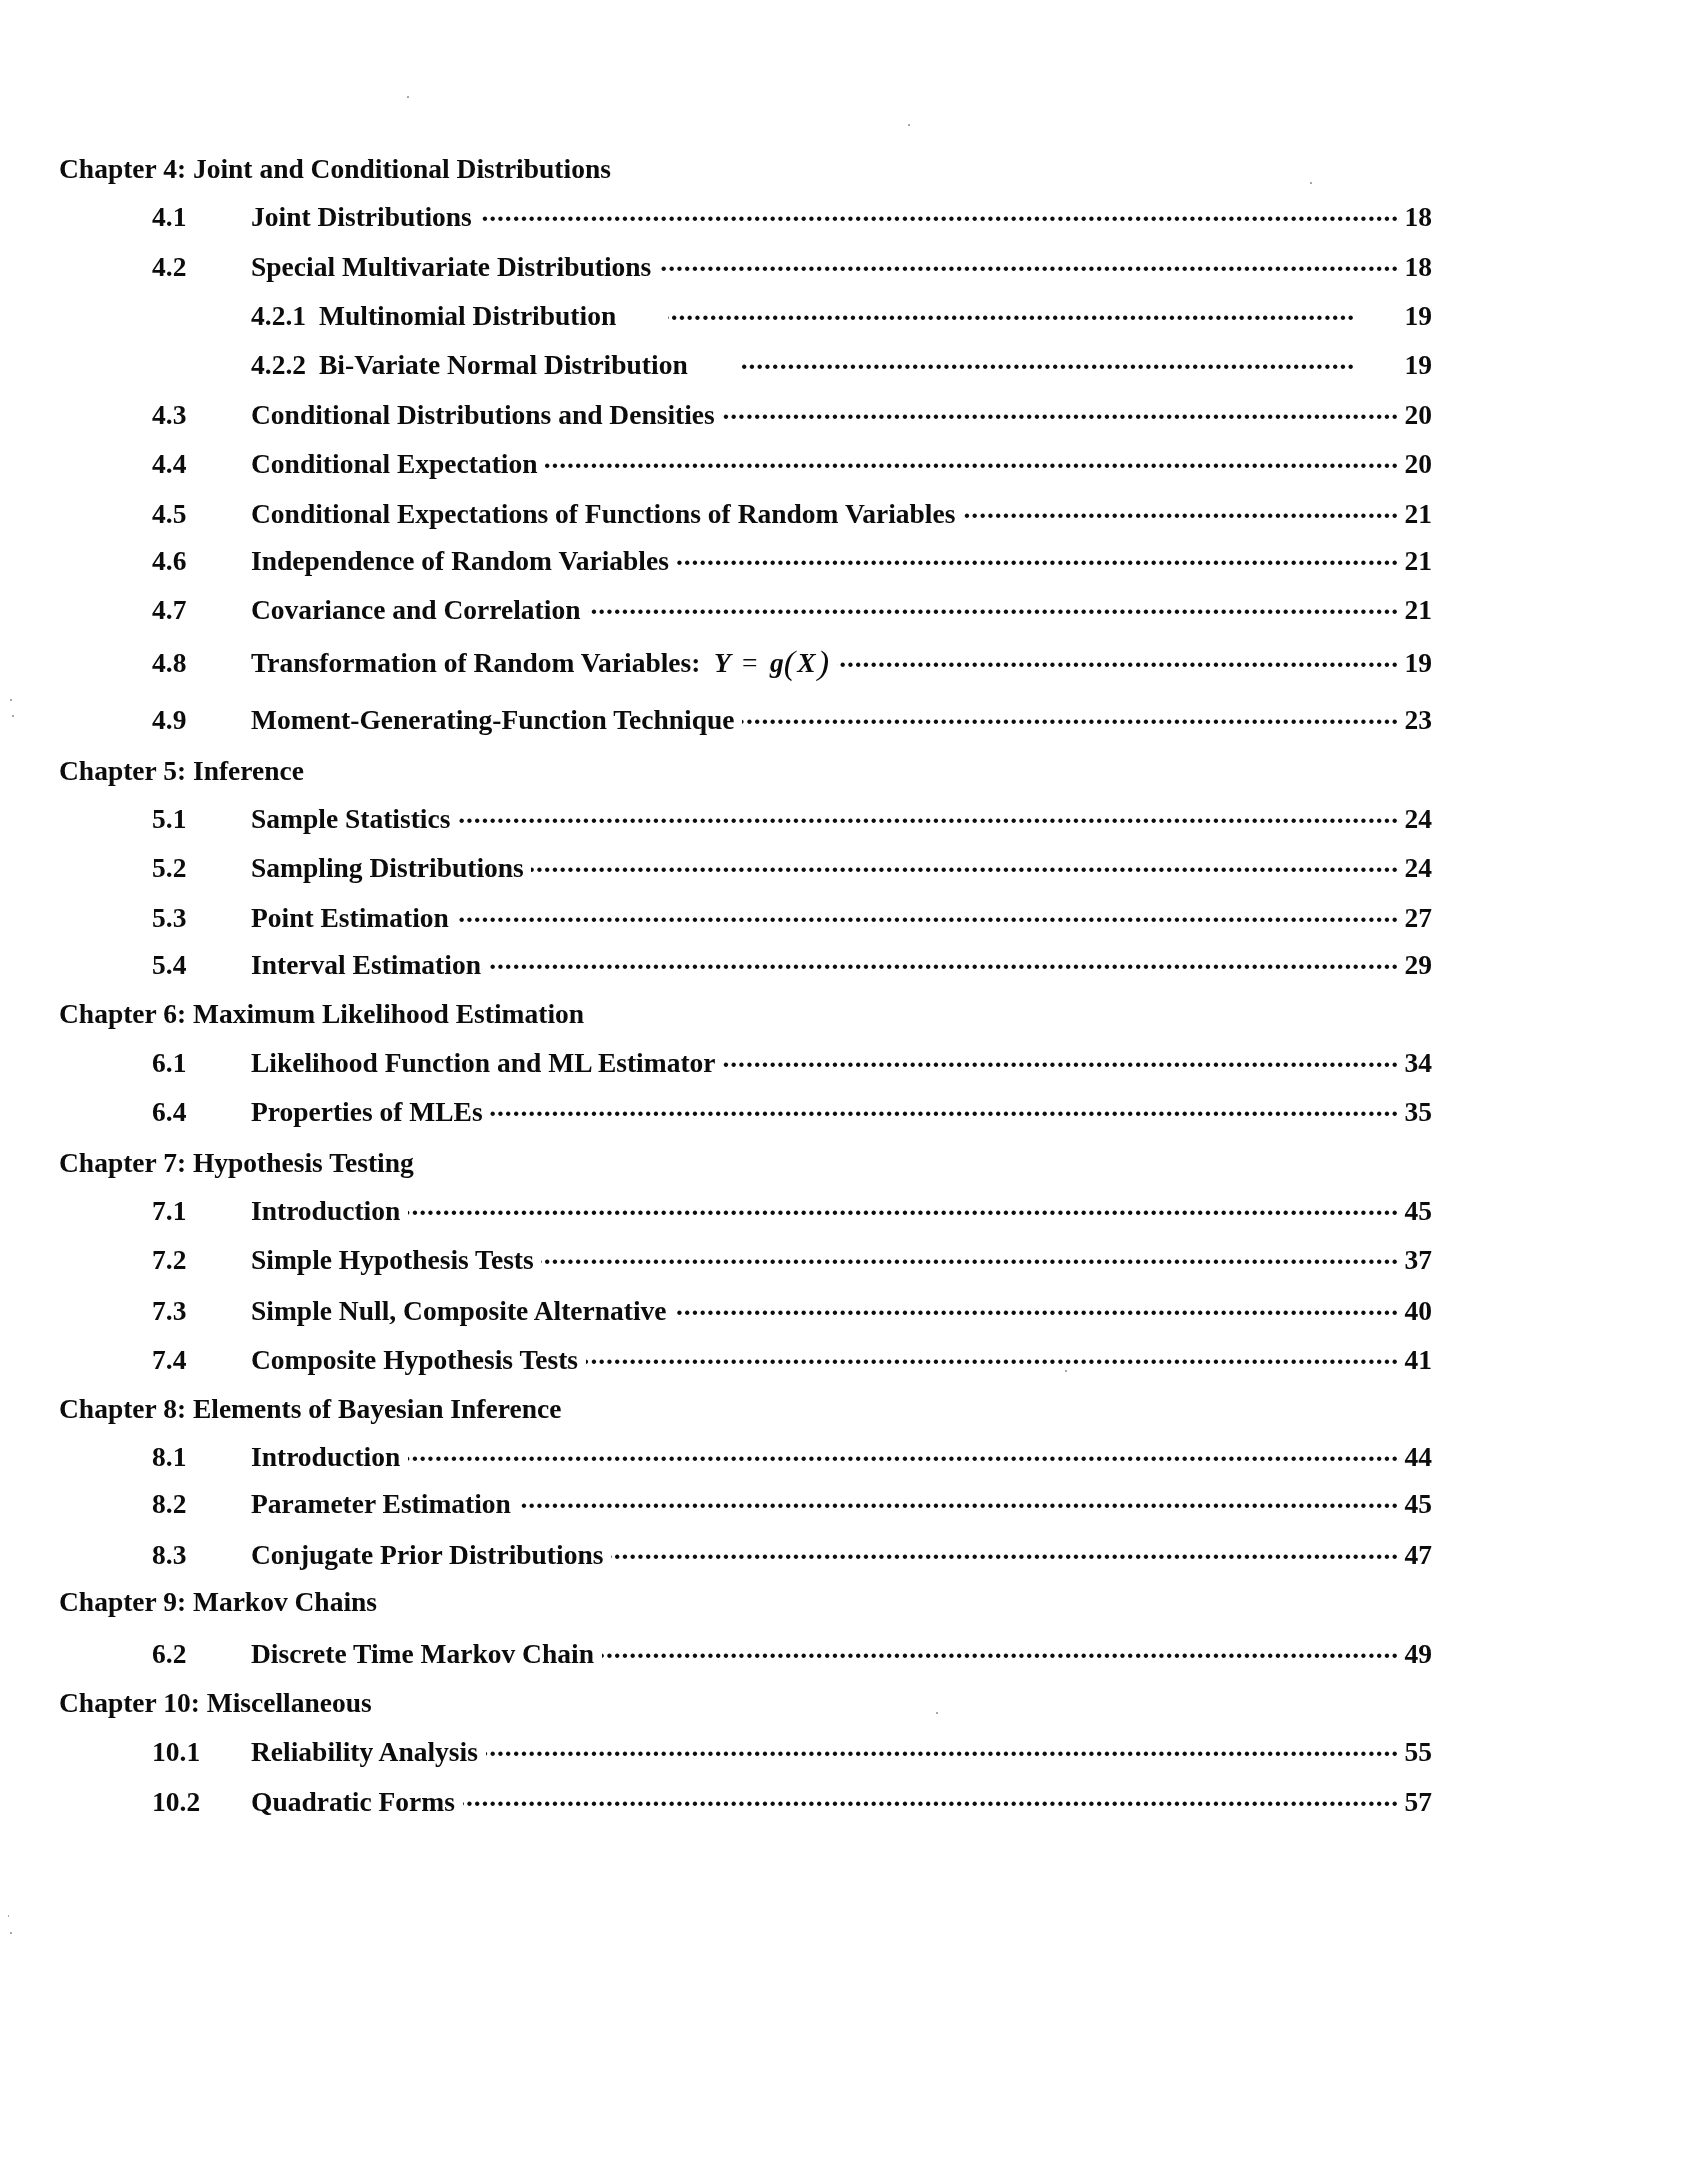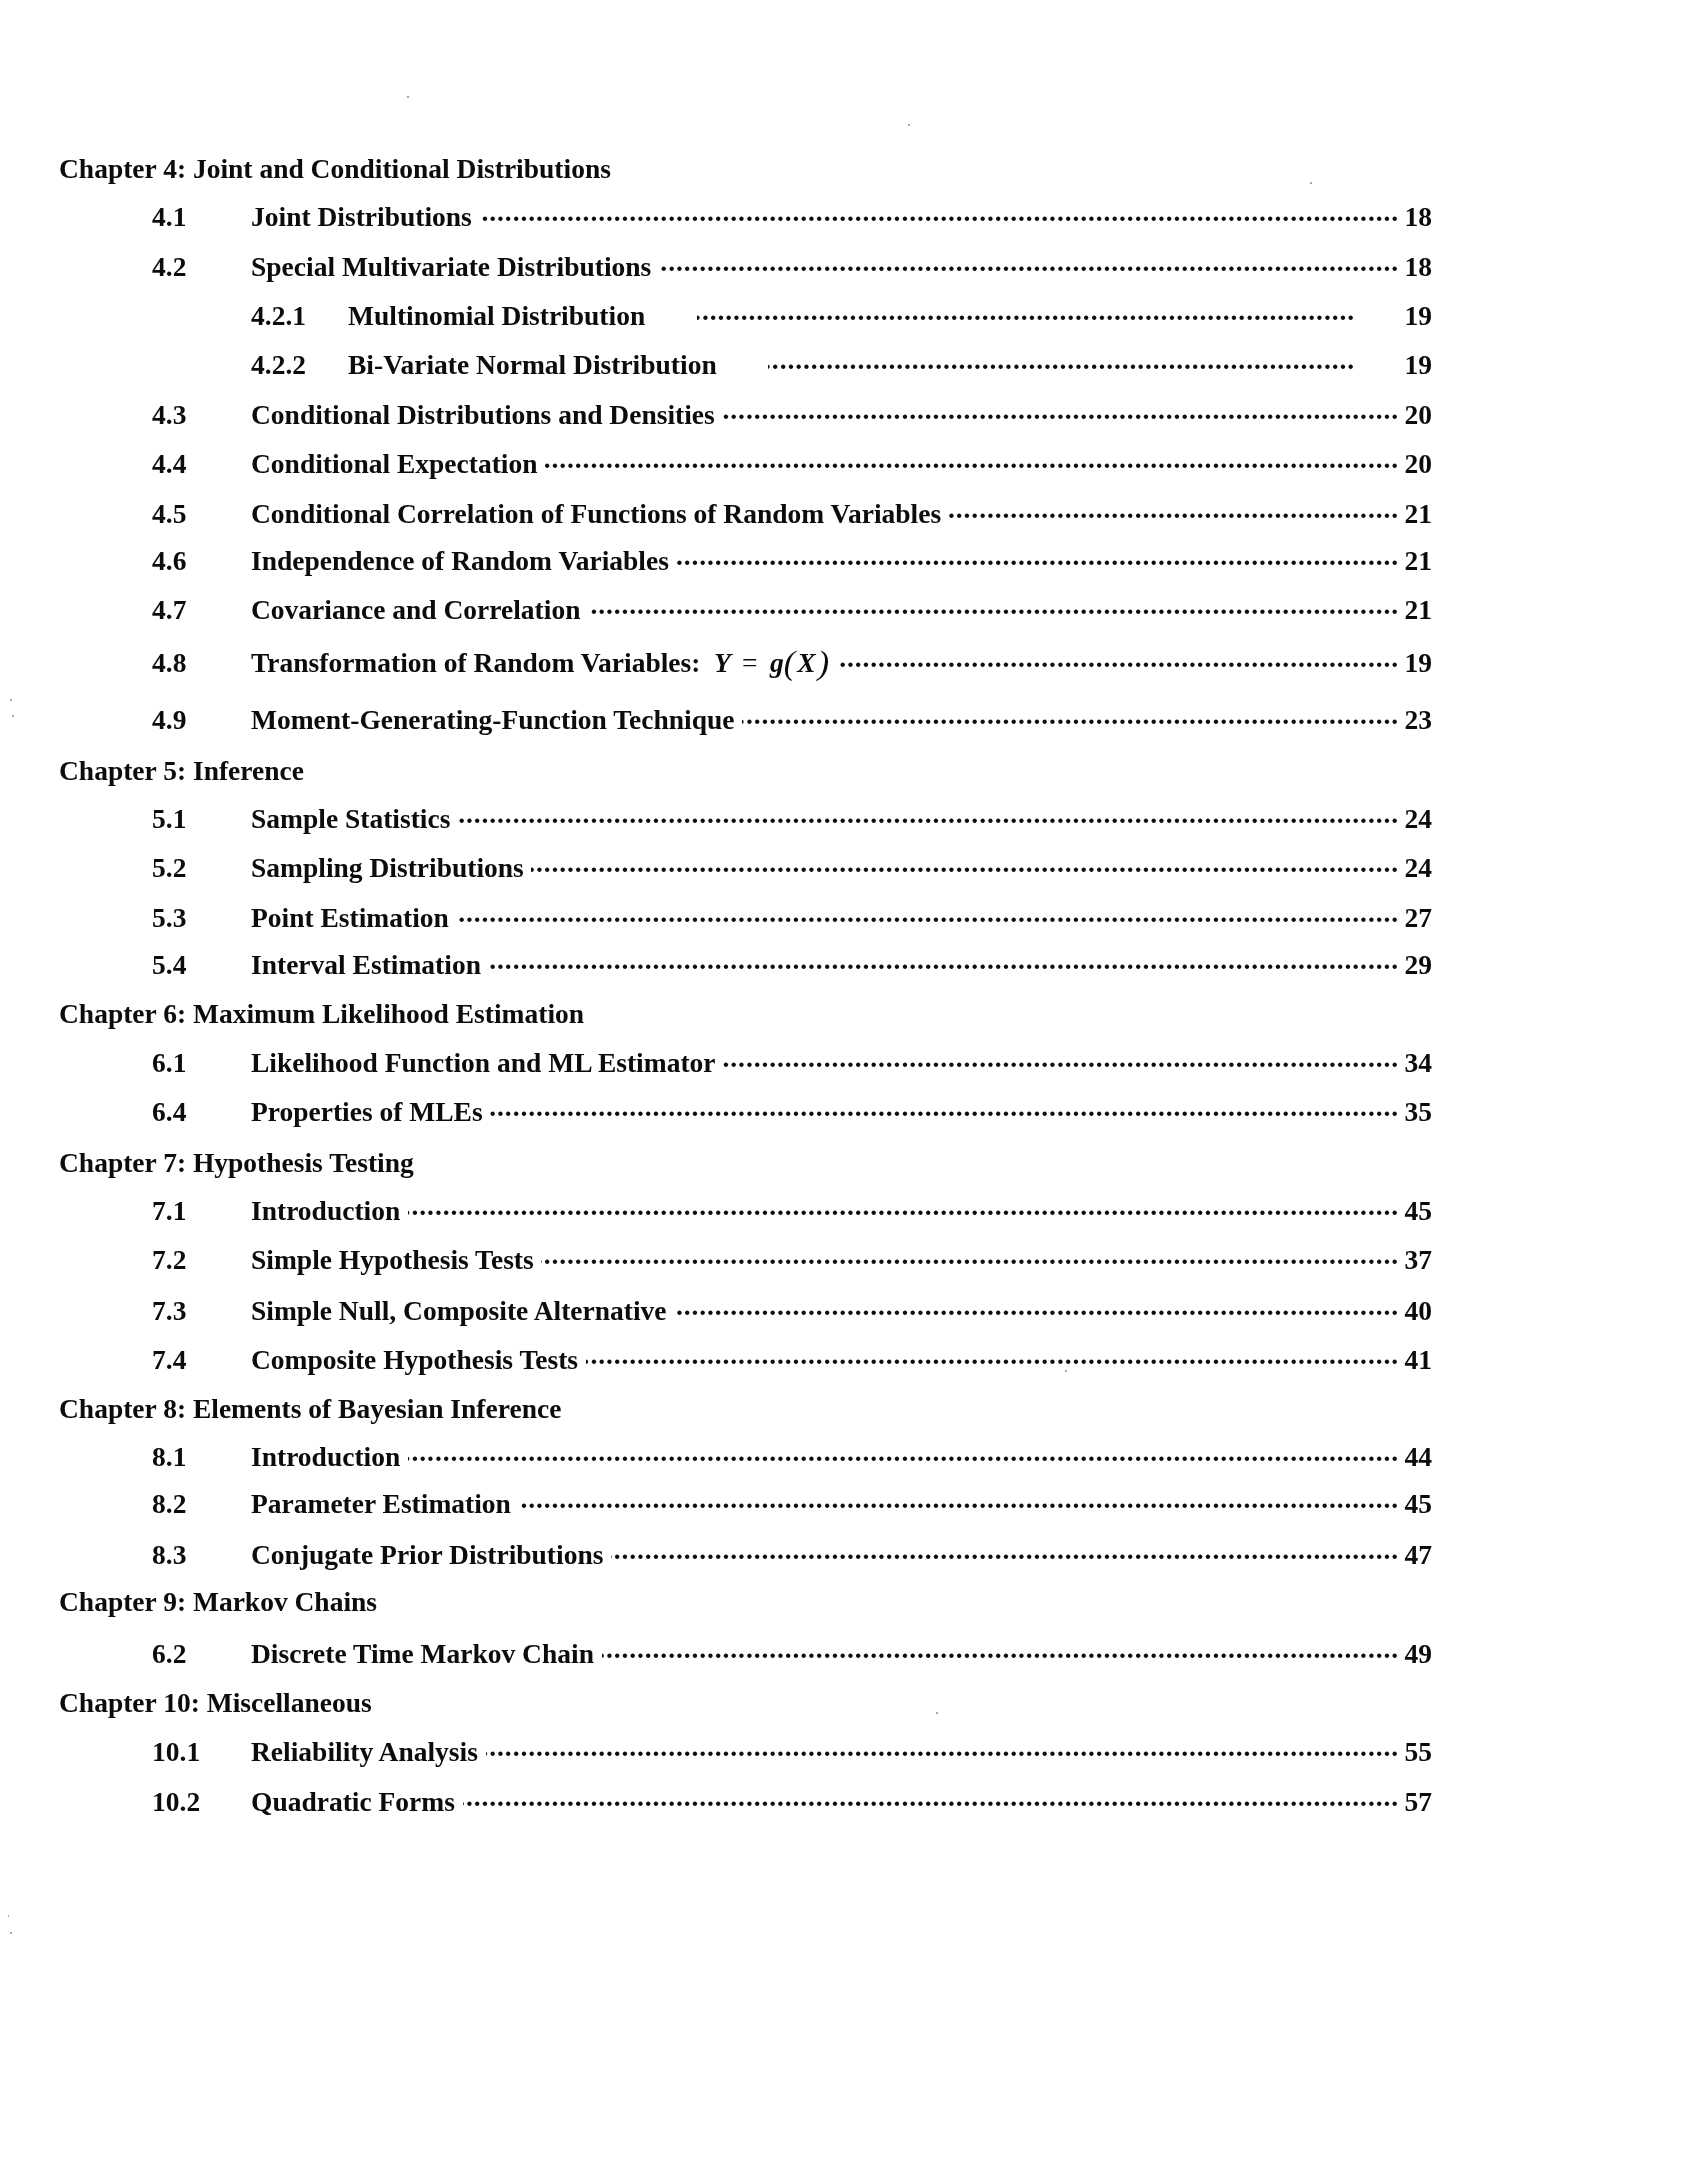--- a/index.html
+++ b/index.html
@@ -46,21 +46,21 @@
   }
   .sec-title-wrap {
     position: absolute;
     left: 251px;
     right: 255px; 
     bottom: 11px;
     display: flex;
     align-items: baseline;
   }
   .sub .sec-num { left: 251px; }
-  .sub .sec-title-wrap { left: 348px; gap: 44px; }
+  .sub .sec-title-wrap { left: 319px; gap: 44px; }
   .sec-title { flex: 0 0 auto; padding-right: 7.7px; }
   .leader {
     flex: 1 1 auto;
     overflow: hidden;
     height: 27.5px;
     position: relative;
     top: 0;
     font-weight: bold;
     letter-spacing: 0.9px;
   }
@@ -144,21 +144,21 @@
     <div class="sec-title-wrap">
       <span class="sec-title">Conditional Expectation</span>
       <span class="leader"></span>
       <span class="page-num">20</span>
     </div>
   </div>
 
   <div class="toc-line" style="top:499px">
     <span class="sec-num">4.5</span>
     <div class="sec-title-wrap">
-      <span class="sec-title">Conditional Correlation of Functions of Random Variables</span>
+      <span class="sec-title">Conditional Expectations of Functions of Random Variables</span>
       <span class="leader"></span>
       <span class="page-num">21</span>
     </div>
   </div>
 
   <div class="toc-line" style="top:546px">
     <span class="sec-num">4.6</span>
     <div class="sec-title-wrap">
       <span class="sec-title">Independence of Random Variables</span>
       <span class="leader"></span>

